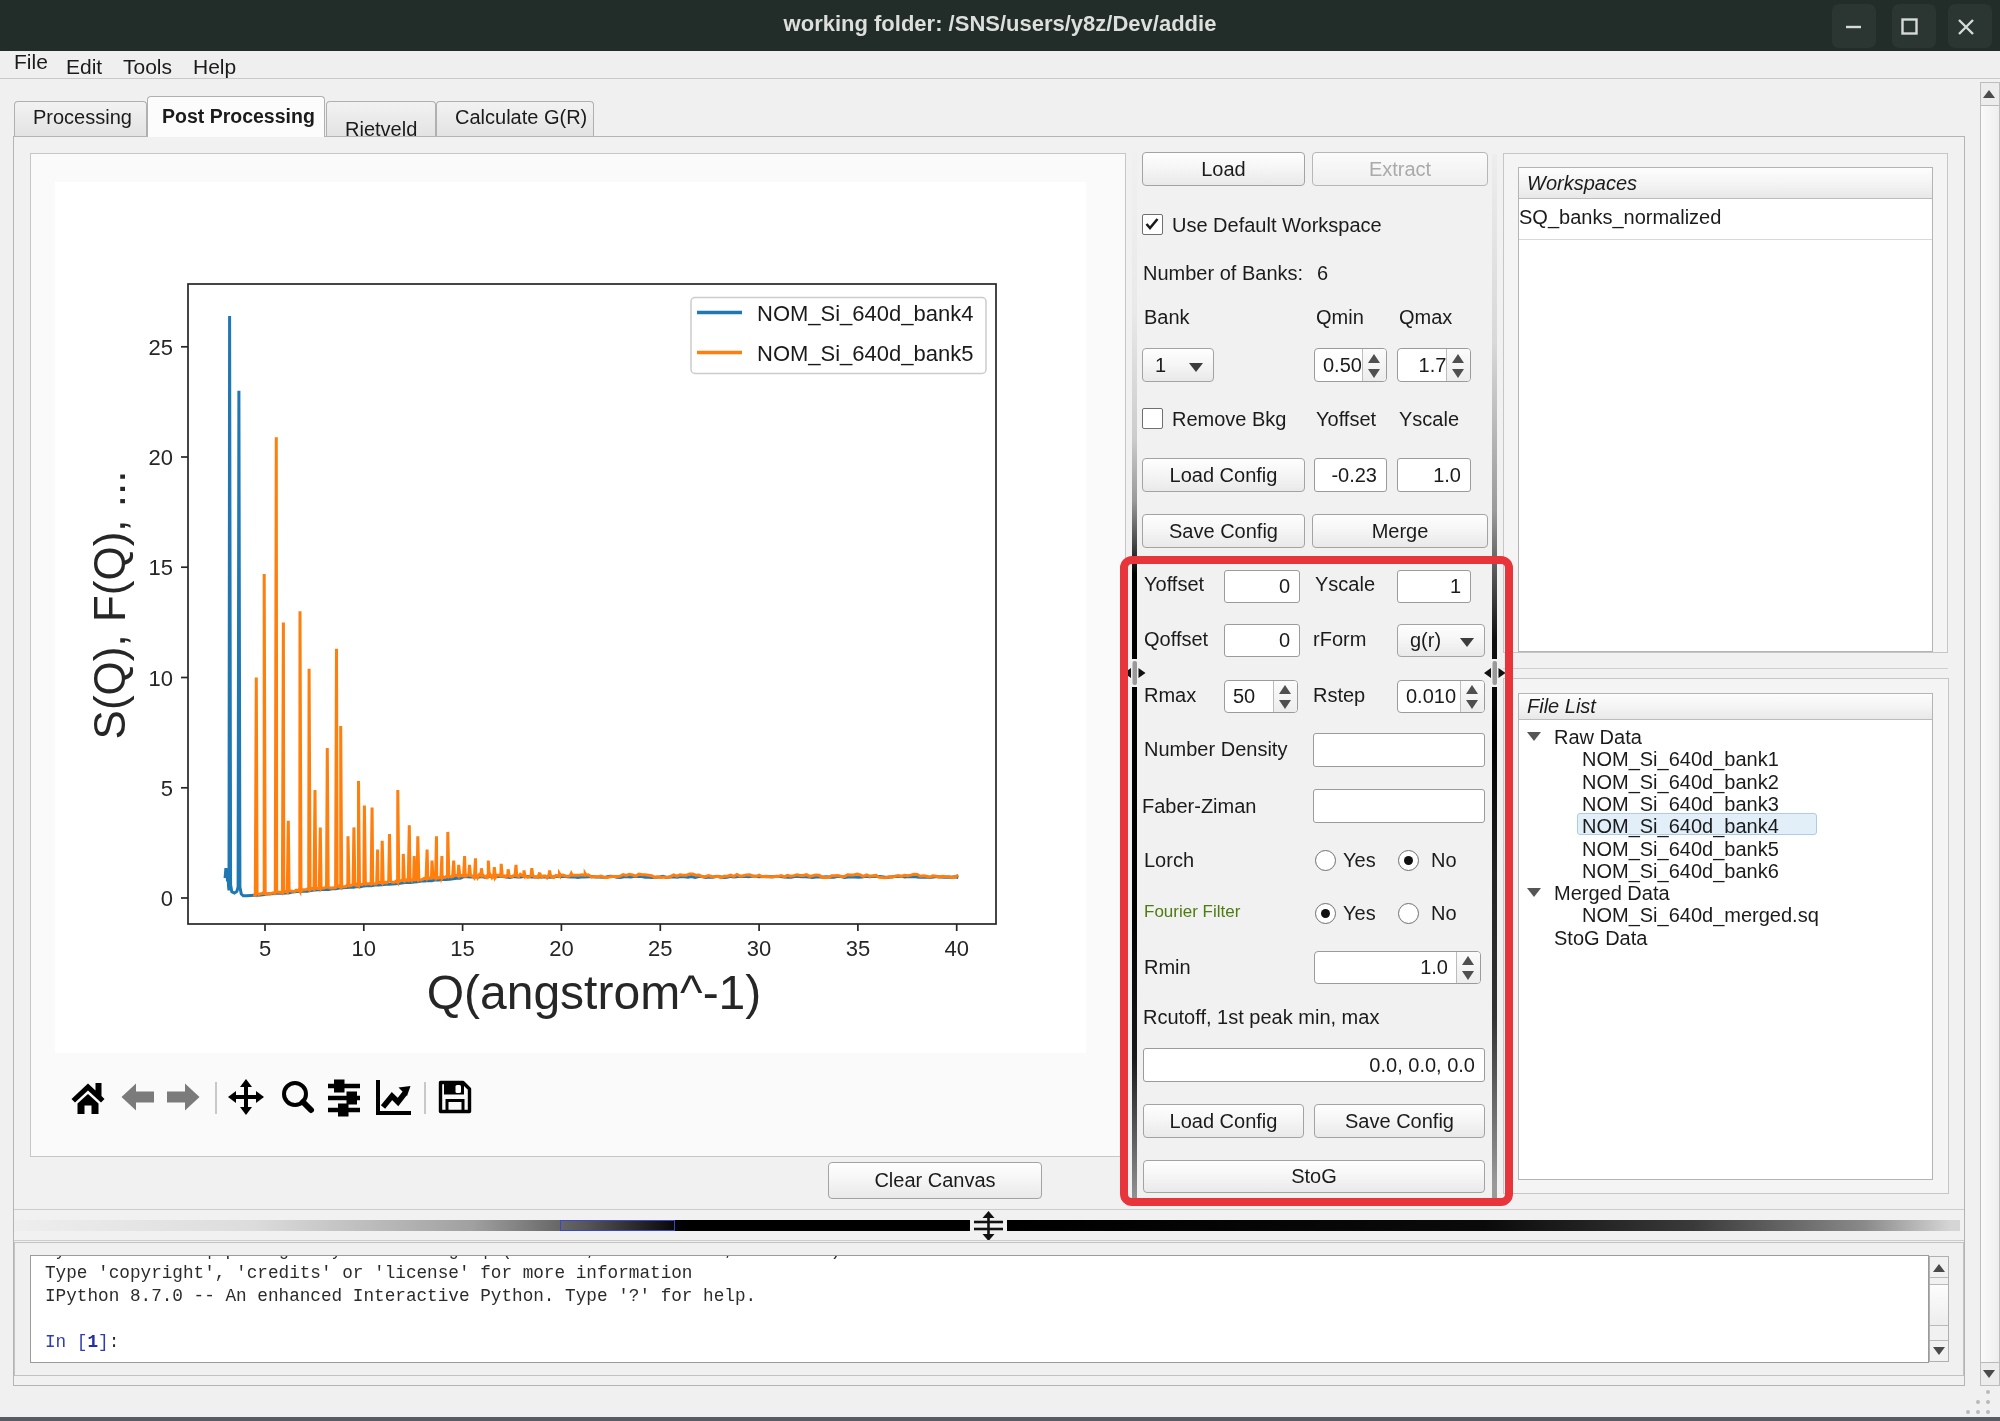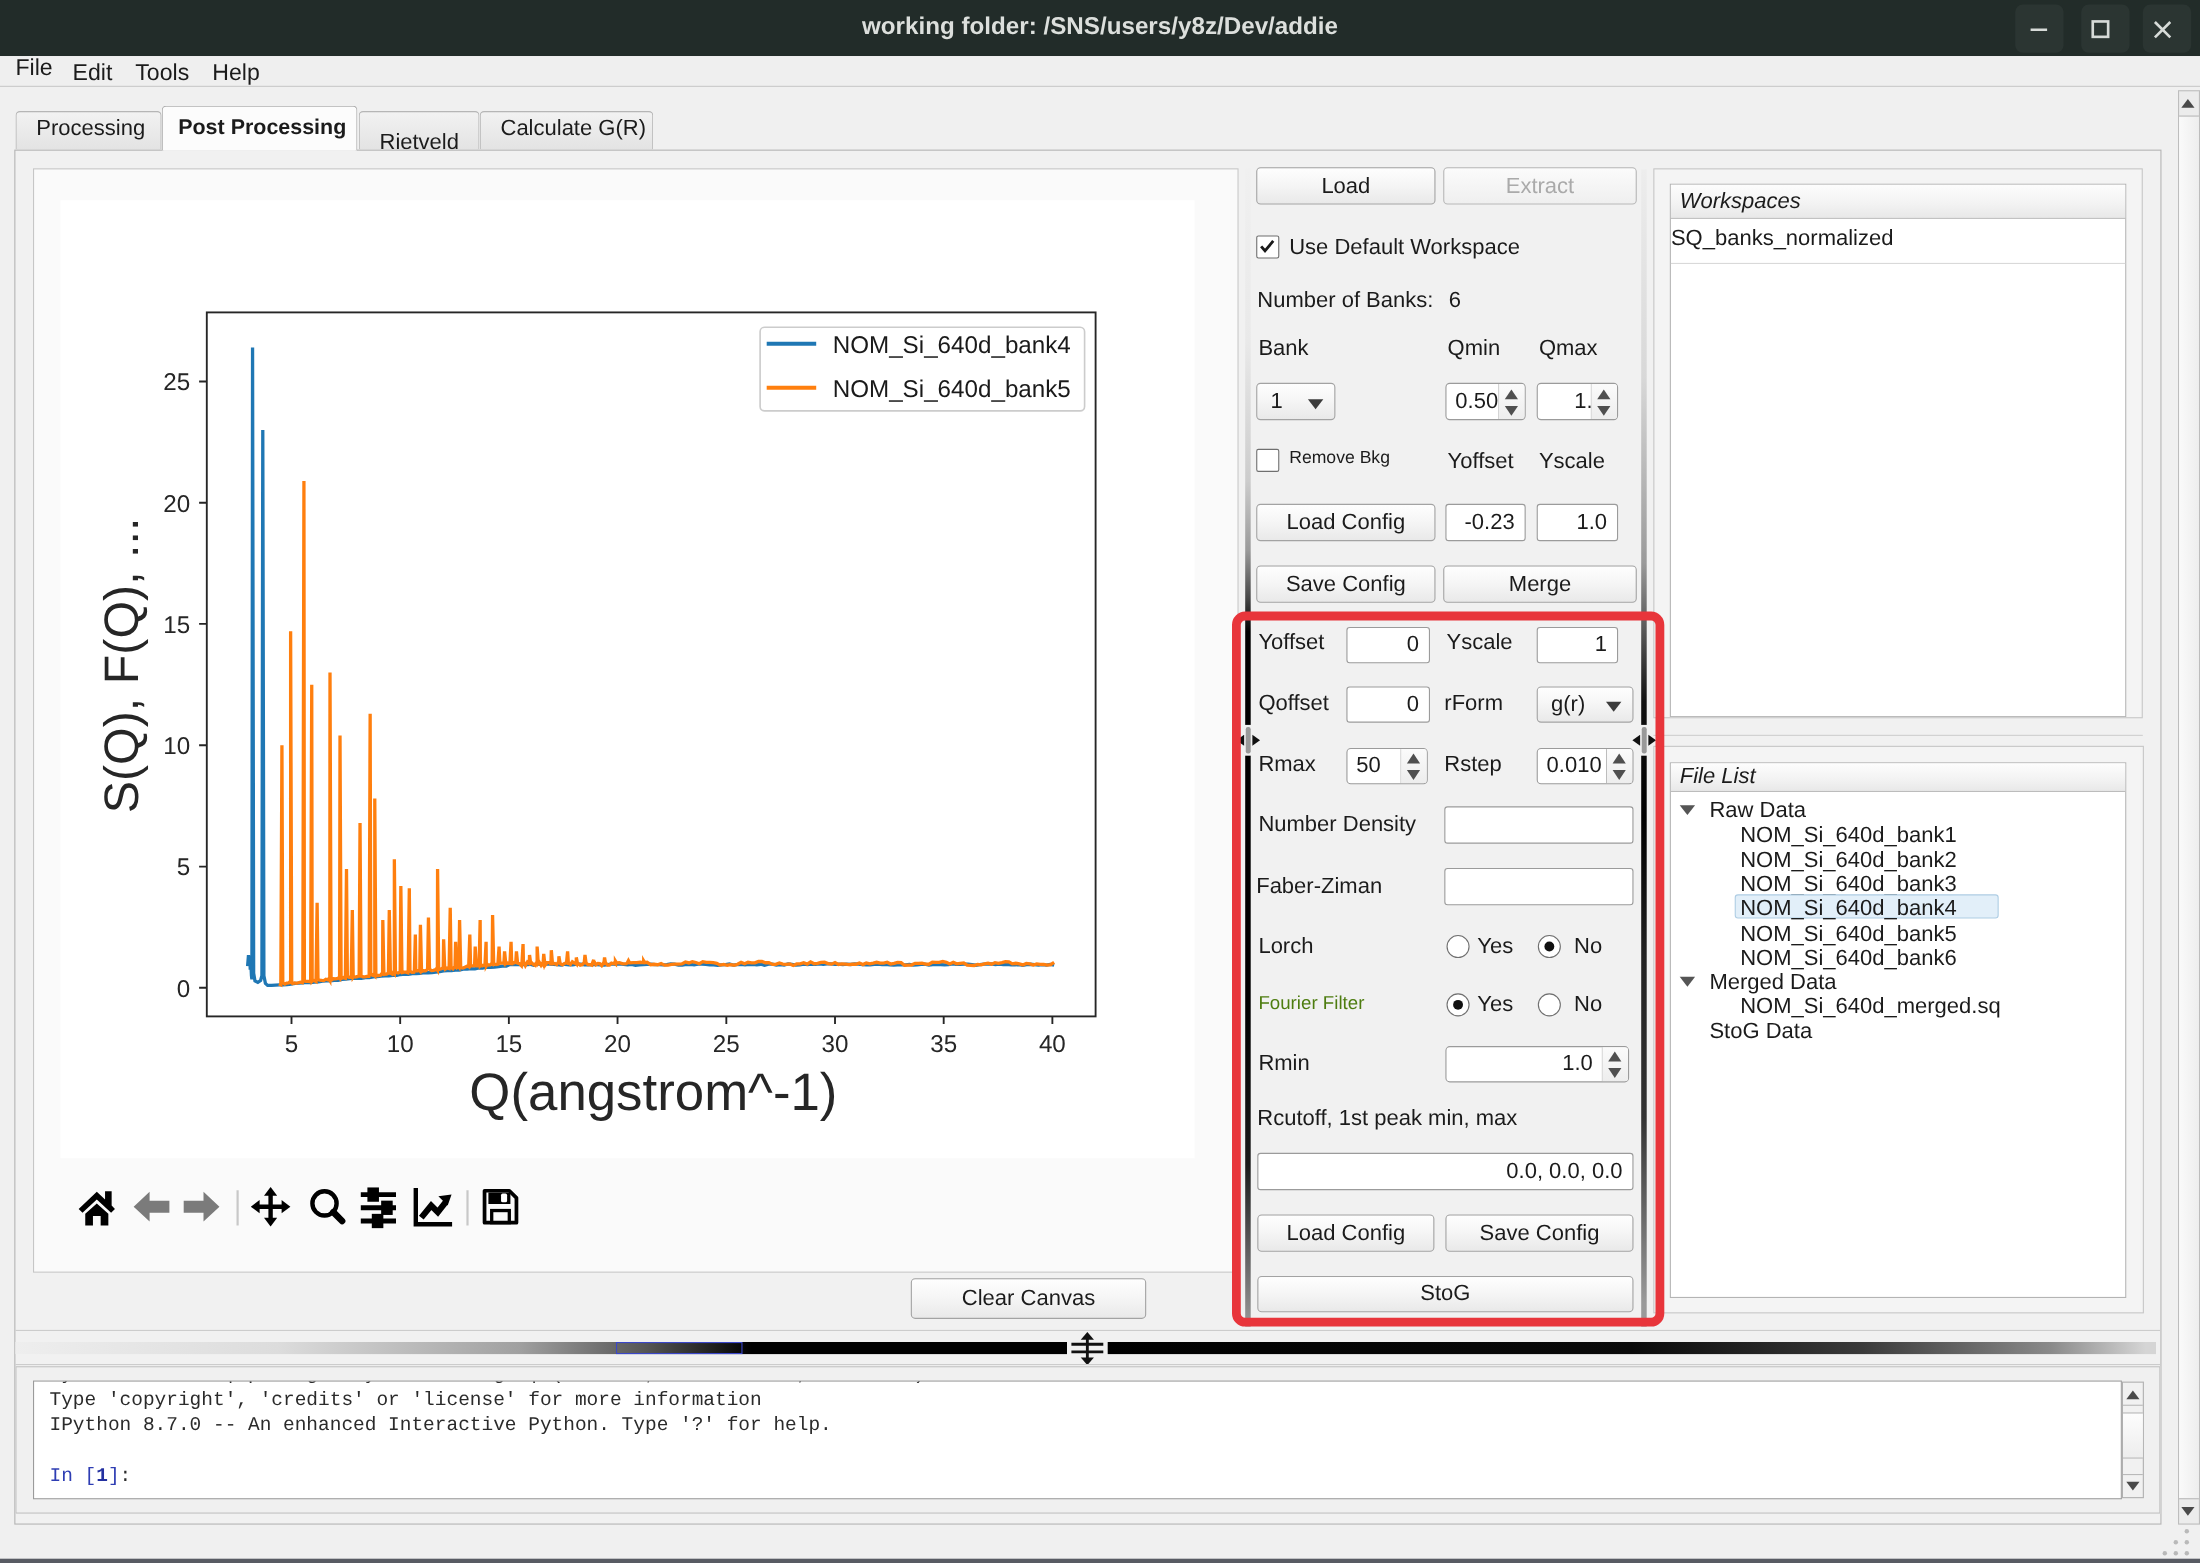--- a/index.html
+++ b/index.html
@@ -158,23 +158,23 @@
     </svg>
   </div>
 <div class="lbl" style="left:1172px;top:214px;font-size:20px;color:#1b1b1b">Use Default Workspace</div>
 <div class="lbl" style="left:1143px;top:262px;font-size:20px;color:#1b1b1b">Number of Banks:</div>
 <div class="lbl" style="left:1317px;top:262px;font-size:20px;color:#1b1b1b">6</div>
 <div class="lbl" style="left:1144px;top:306px;font-size:20px;color:#1b1b1b">Bank</div>
 <div class="lbl" style="left:1316px;top:306px;font-size:20px;color:#1b1b1b">Qmin</div>
 <div class="lbl" style="left:1399px;top:306px;font-size:20px;color:#1b1b1b">Qmax</div>
 <div class="btn" style="left:1142px;top:348px;width:72px;height:34px;line-height:32px;text-align:left;padding-left:12px;font-size:20px">1<div class="cbar" style="left:46px;top:14px"></div></div>
 <div class="fld" style="left:1314px;top:348px;width:73px;height:34px;line-height:32px;padding-left:8px;text-align:left;font-size:20px;border-radius:4px">0.50<div class="sparea" style="left:47px;height:32px"></div><div class="spup" style="left:53px;top:5px"></div><div class="spdn" style="left:53px;top:20px"></div></div>
-<div class="fld" style="left:1397px;top:348px;width:74px;height:34px;line-height:32px;padding-left:8px;text-align:right;font-size:20px;border-radius:4px">1.75<div class="sparea" style="left:48px;height:32px"></div><div class="spup" style="left:54px;top:5px"></div><div class="spdn" style="left:54px;top:20px"></div></div>
+<div class="fld" style="left:1397px;top:348px;width:74px;height:34px;line-height:32px;padding-left:8px;text-align:center;font-size:20px;border-radius:4px">1.75<div class="sparea" style="left:48px;height:32px"></div><div class="spup" style="left:54px;top:5px"></div><div class="spdn" style="left:54px;top:20px"></div></div>
 <div class="chk" style="left:1142px;top:408px"></div>
-<div class="lbl" style="left:1172px;top:408px;font-size:16px;color:#1b1b1b">Remove Bkg</div>
+<div class="lbl" style="left:1172px;top:408px;font-size:20px;color:#1b1b1b">Remove Bkg</div>
 <div class="lbl" style="left:1316px;top:408px;font-size:20px;color:#1b1b1b">Yoffset</div>
 <div class="lbl" style="left:1399px;top:408px;font-size:20px;color:#1b1b1b">Yscale</div>
 <div class="btn" style="left:1142px;top:458px;width:163px;height:34px;line-height:32px;font-size:20px">Load Config</div>
 <div class="fld" style="left:1314px;top:458px;width:73px;height:34px;line-height:32px;text-align:right;padding-right:9px;font-size:20px">-0.23</div>
 <div class="fld" style="left:1397px;top:458px;width:74px;height:34px;line-height:32px;text-align:right;padding-right:9px;font-size:20px">1.0</div>
 <div class="btn" style="left:1142px;top:514px;width:163px;height:34px;line-height:32px;font-size:20px">Save Config</div>
 <div class="btn" style="left:1312px;top:514px;width:176px;height:34px;line-height:32px;font-size:20px">Merge</div>
 <div class="lbl" style="left:1144px;top:573px;font-size:20px;color:#1b1b1b">Yoffset</div>
 <div class="fld" style="left:1224px;top:570px;width:76px;height:33px;line-height:31px;text-align:right;padding-right:9px;font-size:20px">0</div>
 <div class="lbl" style="left:1315px;top:573px;font-size:20px;color:#1b1b1b">Yscale</div>

